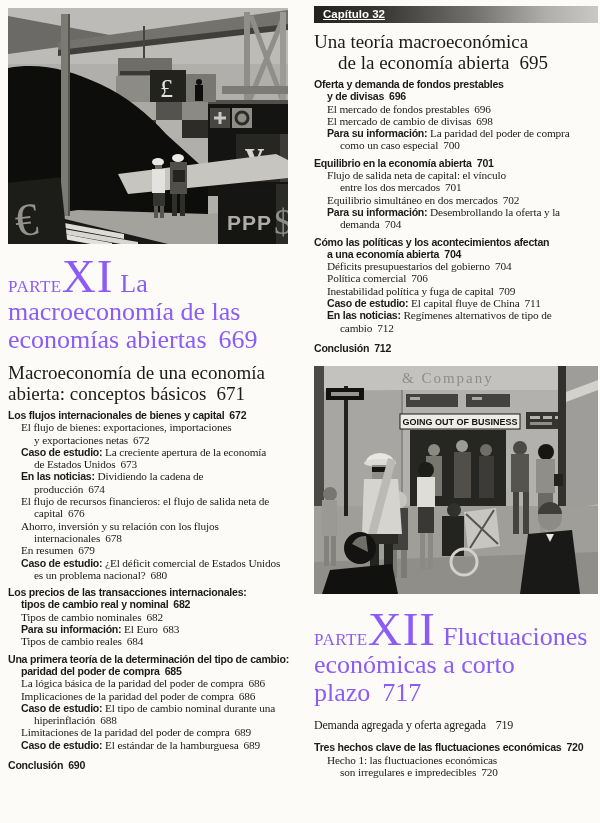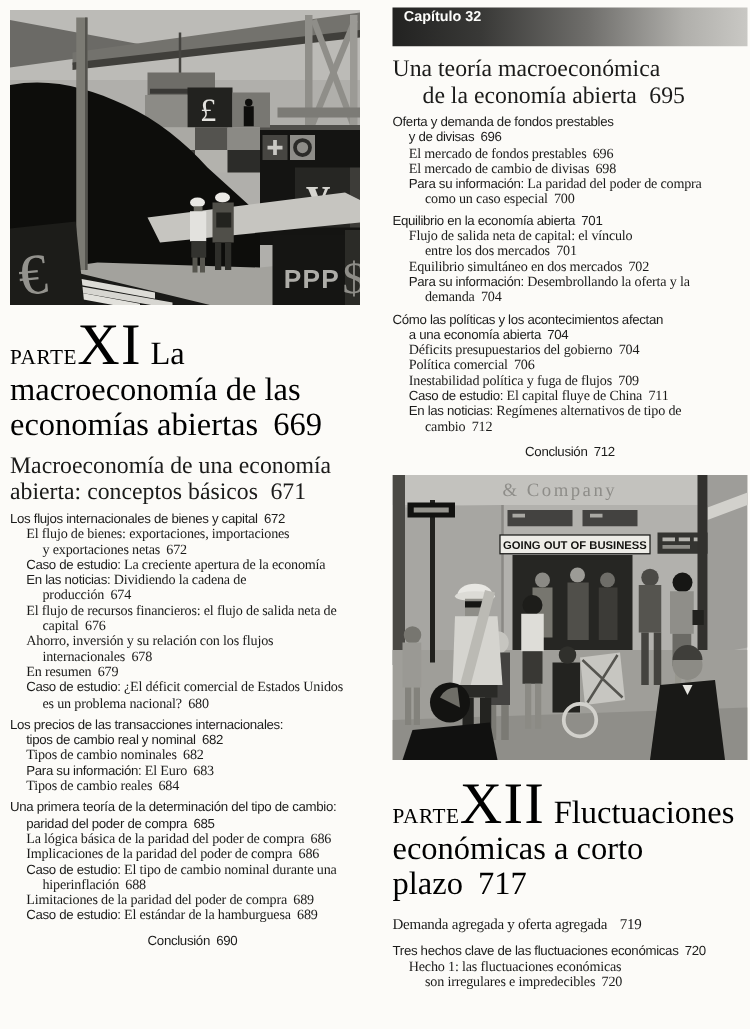--- a/index.html
+++ b/index.html
@@ -8,45 +8,45 @@
     background:#fcfbf8; color:#1b1b1a;
     font-family:"Liberation Serif", serif;
   }
   .col { position:absolute; }
   #col-left  { left:8px;  top:8px;  width:292px; }
   #col-right { left:314px; top:6px; width:284px; }
 
   .painting { display:block; }
 
   .chapter-bar {
-    width:280px; height:31px; box-sizing:border-box; padding-left:9px;
+    width:280px; height:17px; box-sizing:border-box; padding-left:9px;
     background:linear-gradient(90deg,#222221 0%,#393937 25%,#6f6e6b 55%,#b0afab 82%,#c9c8c4 100%);
-    color:#fdfdfb; font:bold 11.5px/17px "Liberation Sans", sans-serif;
+    color:#fdfdfb; font:bold 11.5px/17px "Liberation Sans", sans-serif;text-decoration:underline;
   }
   #col-right .chapter-bar { width:284px; }
 
   .chapter-title { font:400 19px/21px "Liberation Serif", serif; margin:8px 0 0 0; white-space:nowrap; }
   .ct-ind  { padding-left:24px; }
   .ct-page { margin-left:10px;text-align:center; }
   #ch33-title { font-size:12px; letter-spacing:-0.2px; }
 
   .toc { margin-top:5px; }
   .toc-line { font:11.3px/12.3px "Liberation Serif", serif; white-space:nowrap; letter-spacing:-0.15px; }
   .toc-line.head, .toc-line.headcont, .prefix {
-    font-family:"Liberation Sans", sans-serif; font-weight:normal;
+    font-family:"Liberation Sans", sans-serif; font-weight:bold;
     font-size:10.6px; letter-spacing:-0.25px;
   }
   .headcont { padding-left:13px; }
   .e1 { padding-left:13px; }
   .e2 { padding-left:26px; }
   .gap  { margin-top:5px; }
-  .gap2 { margin-top:8px;text-align:center; }
+  .gap2 { margin-top:8px; }
   .page { margin-left:5px; }
 
-  .part-block { font-family:"Liberation Serif", serif; color:#000000; }
+  .part-block { font-family:"Liberation Serif", serif; color:#8b5cf6; }
   #part-xi  { margin-top:10px; }
   #part-xii { margin-top:13px; }
   .part-l1 { height:44px; line-height:44px; white-space:nowrap; }
   .parte   { font-size:17px; letter-spacing:0.5px; }
   .numeral { font-size:47px; letter-spacing:1px; }
   .part-rest { font-size:26px; margin-left:7px; }
   .part-l2, .part-l3 { font-size:26px; line-height:28px; white-space:nowrap; }
   .part-page { margin-left:12px; }
 
   #photo-wrap { margin-top:12px; }
@@ -143,20 +143,21 @@
       <div>Macroeconomía de una economía</div>
       <div>
         <span>abierta: conceptos básicos</span><span class="ct-page">671</span>
       </div>
     </div>
     <div class="toc">
         <div class="toc-line head"><span>Los flujos internacionales de bienes y capital</span><span class="page">672</span></div>
         <div class="toc-line e1"><span>El flujo de bienes: exportaciones, importaciones</span></div>
         <div class="toc-line e2"><span>y exportaciones netas</span><span class="page">672</span></div>
         <div class="toc-line e1"><span class="prefix">Caso de estudio:&nbsp;</span><span>La creciente apertura de la economía</span></div>
+        <div class="toc-line e2"><span>de Estados Unidos</span><span class="page">673</span></div>
         <div class="toc-line e1"><span class="prefix">En las noticias:&nbsp;</span><span>Dividiendo la cadena de</span></div>
         <div class="toc-line e2"><span>producción</span><span class="page">674</span></div>
         <div class="toc-line e1"><span>El flujo de recursos financieros: el flujo de salida neta de</span></div>
         <div class="toc-line e2"><span>capital</span><span class="page">676</span></div>
         <div class="toc-line e1"><span>Ahorro, inversión y su relación con los flujos</span></div>
         <div class="toc-line e2"><span>internacionales</span><span class="page">678</span></div>
         <div class="toc-line e1"><span>En resumen</span><span class="page">679</span></div>
         <div class="toc-line e1"><span class="prefix">Caso de estudio:&nbsp;</span><span>¿El déficit comercial de Estados Unidos</span></div>
         <div class="toc-line e2"><span>es un problema nacional?</span><span class="page">680</span></div>
         <div class="toc-line head gap"><span>Los precios de las transacciones internacionales:</span></div>
@@ -195,21 +196,21 @@
         <div class="toc-line head gap"><span>Equilibrio en la economía abierta</span><span class="page">701</span></div>
         <div class="toc-line e1"><span>Flujo de salida neta de capital: el vínculo</span></div>
         <div class="toc-line e2"><span>entre los dos mercados</span><span class="page">701</span></div>
         <div class="toc-line e1"><span>Equilibrio simultáneo en dos mercados</span><span class="page">702</span></div>
         <div class="toc-line e1"><span class="prefix">Para su información:&nbsp;</span><span>Desembrollando la oferta y la</span></div>
         <div class="toc-line e2"><span>demanda</span><span class="page">704</span></div>
         <div class="toc-line head gap"><span>Cómo las políticas y los acontecimientos afectan</span></div>
         <div class="toc-line headcont"><span>a una economía abierta</span><span class="page">704</span></div>
         <div class="toc-line e1"><span>Déficits presupuestarios del gobierno</span><span class="page">704</span></div>
         <div class="toc-line e1"><span>Política comercial</span><span class="page">706</span></div>
-        <div class="toc-line e1"><span>Inestabilidad política y fuga de flujos</span><span class="page">709</span></div>
+        <div class="toc-line e1"><span>Inestabilidad política y fuga de capital</span><span class="page">709</span></div>
         <div class="toc-line e1"><span class="prefix">Caso de estudio:&nbsp;</span><span>El capital fluye de China</span><span class="page">711</span></div>
         <div class="toc-line e1"><span class="prefix">En las noticias:&nbsp;</span><span>Regímenes alternativos de tipo de</span></div>
         <div class="toc-line e2"><span>cambio</span><span class="page">712</span></div>
         <div class="toc-line head gap2"><span>Conclusión</span><span class="page">712</span></div>
       </div>
 
     <div id="photo-wrap">
       <svg class="painting" width="284" height="228" viewBox="0 0 284 228" role="img">
         <rect width="284" height="228" fill="#b2b1ad"></rect>
         <rect width="284" height="24" fill="#c3c2be"></rect>

